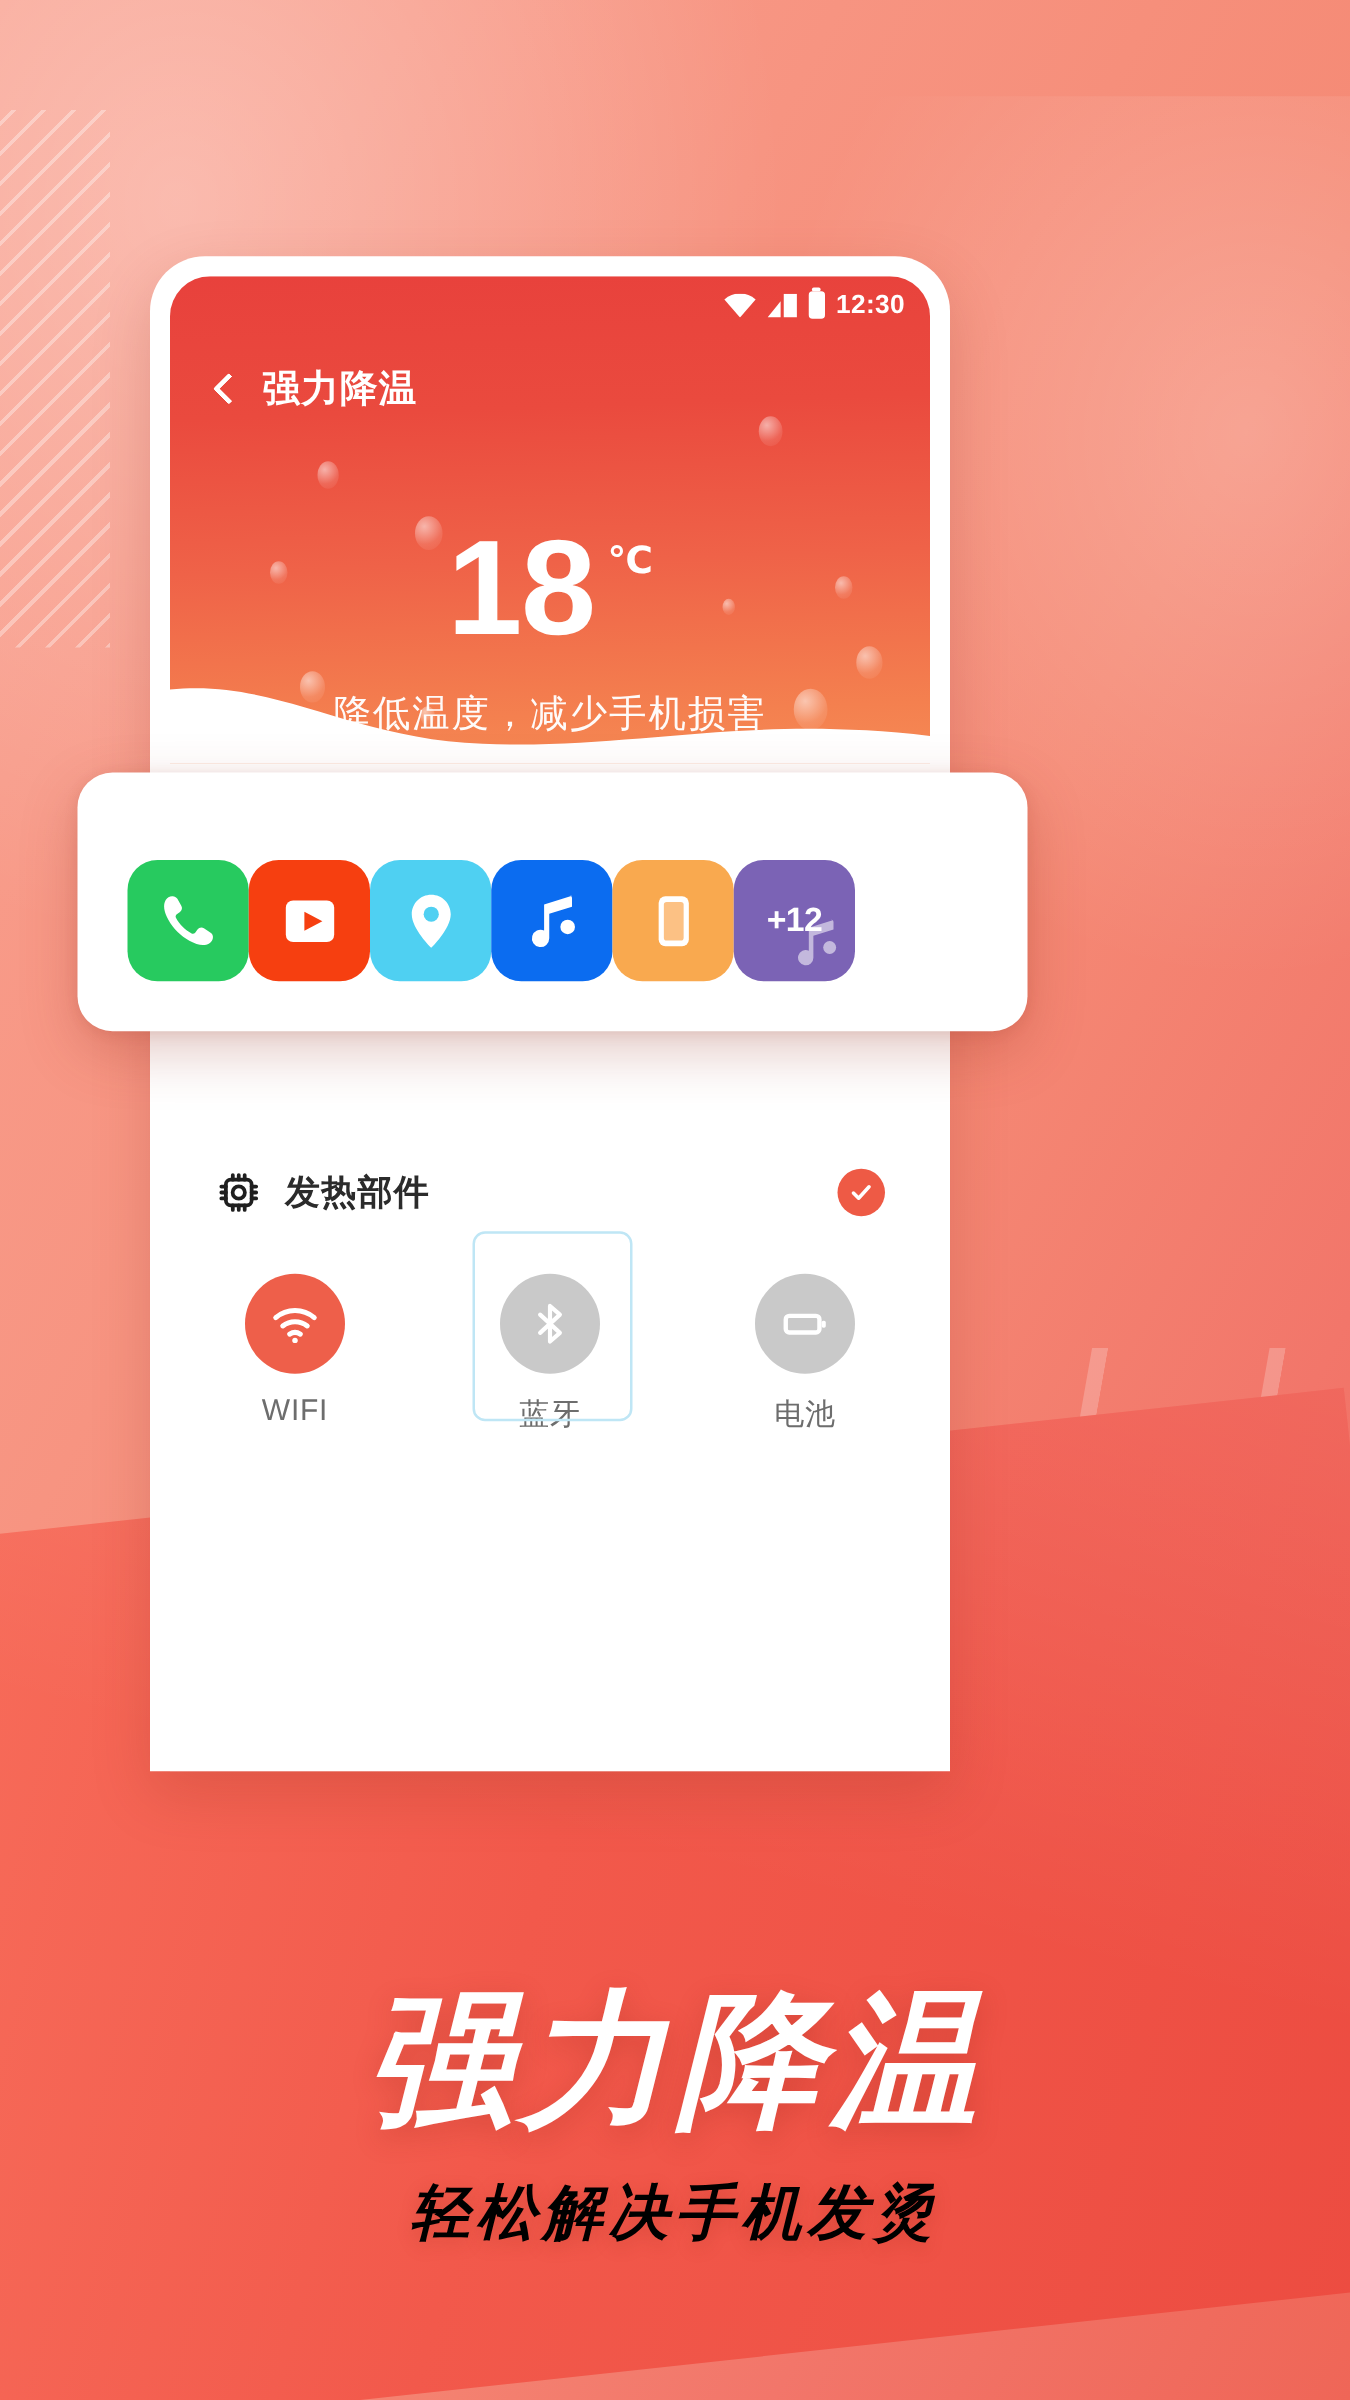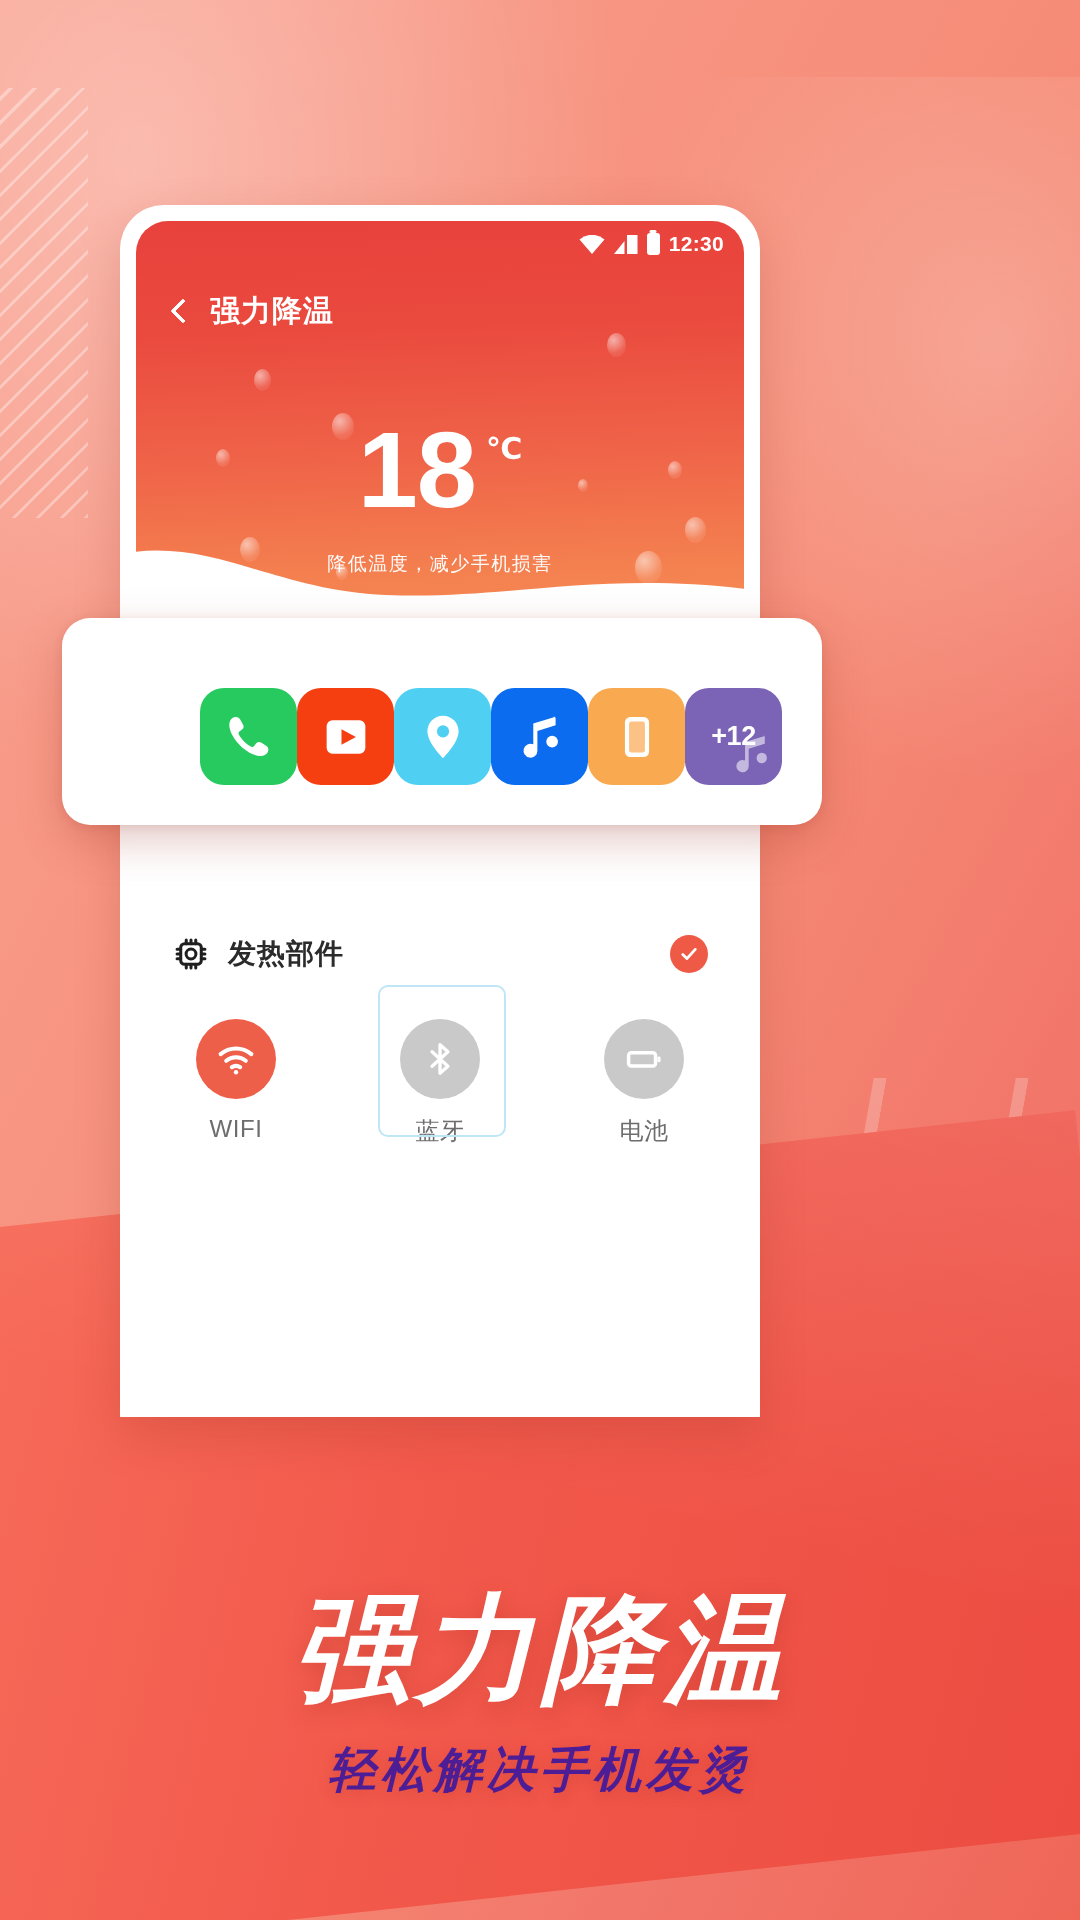--- a/index.html
+++ b/index.html
@@ -130,21 +130,21 @@
 
   
   .temp-wrap{
     position:absolute; top:198px; left:0; right:0;
     display:flex; align-items:flex-start; justify-content:center; color:#fff;
   }
   .temp-val{ font-size:108px; font-weight:700; line-height:.94; letter-spacing:-1px; }
   .temp-unit{ font-size:30px; font-weight:600; margin-top:12px; margin-left:10px; }
   .temp-sub{
     position:absolute; top:330px; left:0; right:0; text-align:center;
-    color:#fff; font-size:19px; letter-spacing:1.5px; opacity:.97;
+    color:#fff; font-size:30px; letter-spacing:1.5px; opacity:.97;
   }
 
   
   .screen-body{ position:relative; background:#fff; height:calc(100% - 390px); }
 
   
   .section{ padding:0 36px; }
   .sec-head{
     display:flex; align-items:center; gap:18px;
     height:86px;
@@ -184,21 +184,21 @@
   }
   .fc-head{ display:flex; align-items:center; gap:20px; }
   .fc-title{ font-size:30px; font-weight:700; color:#262626; letter-spacing:1px; }
   .fc-count{ margin-left:auto; font-size:26px; color:#4a4a4a; letter-spacing:.5px; }
   .fc-check{
     width:42px; height:42px; border-radius:50%; background:#ee5a45;
     display:flex; align-items:center; justify-content:center; margin-left:20px;
   }
   .fc-check svg{ width:22px; height:22px; }
 
-  .app-row{ display:flex; justify-content:flex-end; margin-top:36px; }
+  .app-row{ display:flex; justify-content:flex-start; margin-top:36px; }
   .app-tile{
     width:97px; height:97px; border-radius:24px;
     display:flex; align-items:center; justify-content:center;
     position:relative;
   }
   .app-more{
     color:#fff; font-size:27px; font-weight:600; letter-spacing:-.5px;
     position:relative; z-index:2;
   }
   .app-more-note{
@@ -210,21 +210,21 @@
     position:absolute; left:0; right:0; bottom:118px; text-align:center;
     z-index:6;
   }
   .headline{
     font-size:118px; font-weight:900; color:#fff; letter-spacing:6px;
     font-style:italic;
     text-shadow:0 6px 22px rgba(160,40,25,.30);
     line-height:1.06;
   }
   .subline{
-    margin-top:26px; font-size:48px; font-weight:700; color:#4c1d95;
+    margin-top:26px; font-size:48px; font-weight:700; color:#000000;
     letter-spacing:5px; font-style:italic;
     text-shadow:0 4px 14px rgba(160,40,25,.25);
   }
 </style>
 </head>
 <body>
 
 <div class="bg-root">
   <div class="bg-grad"></div>
   <div class="bg-soft-1"></div>

